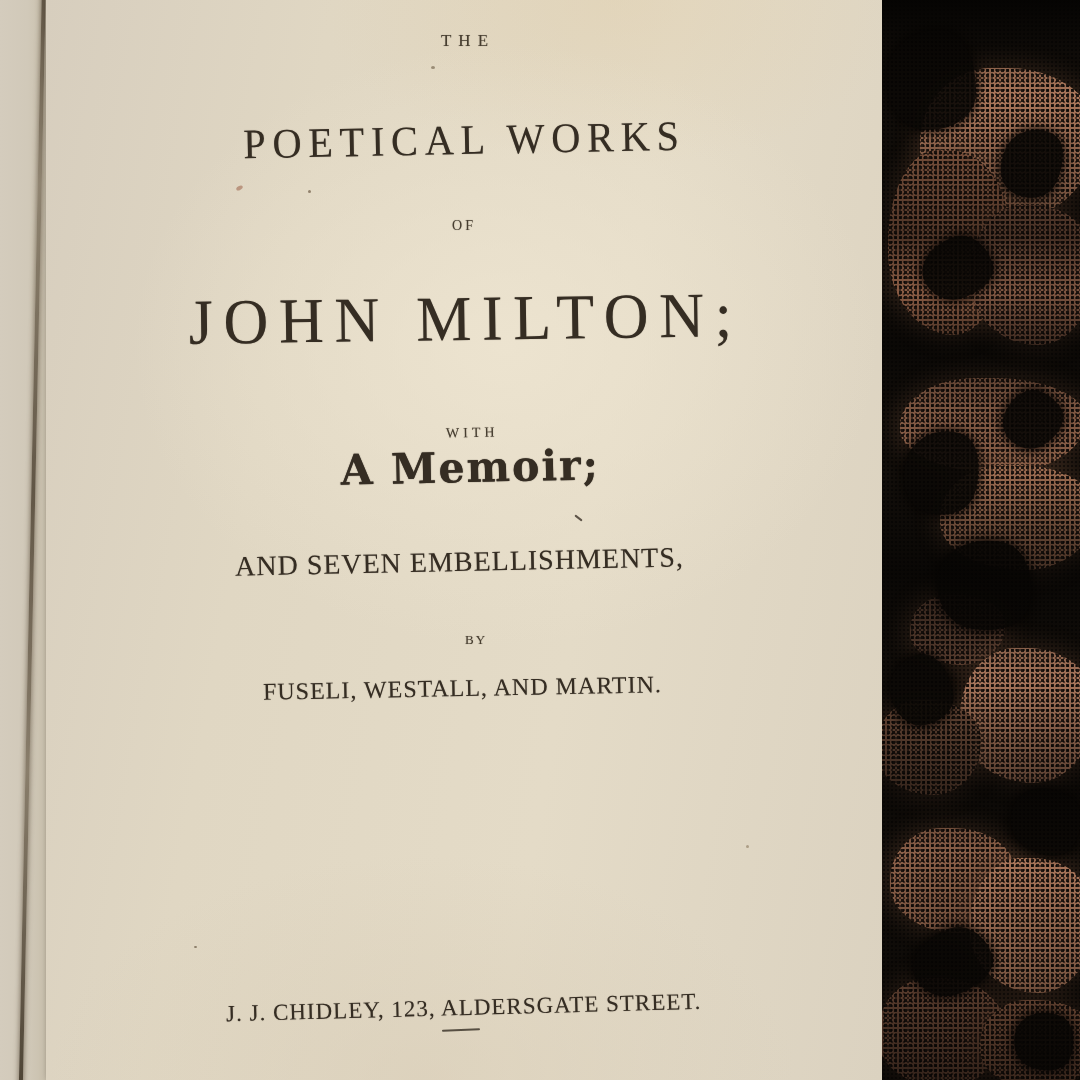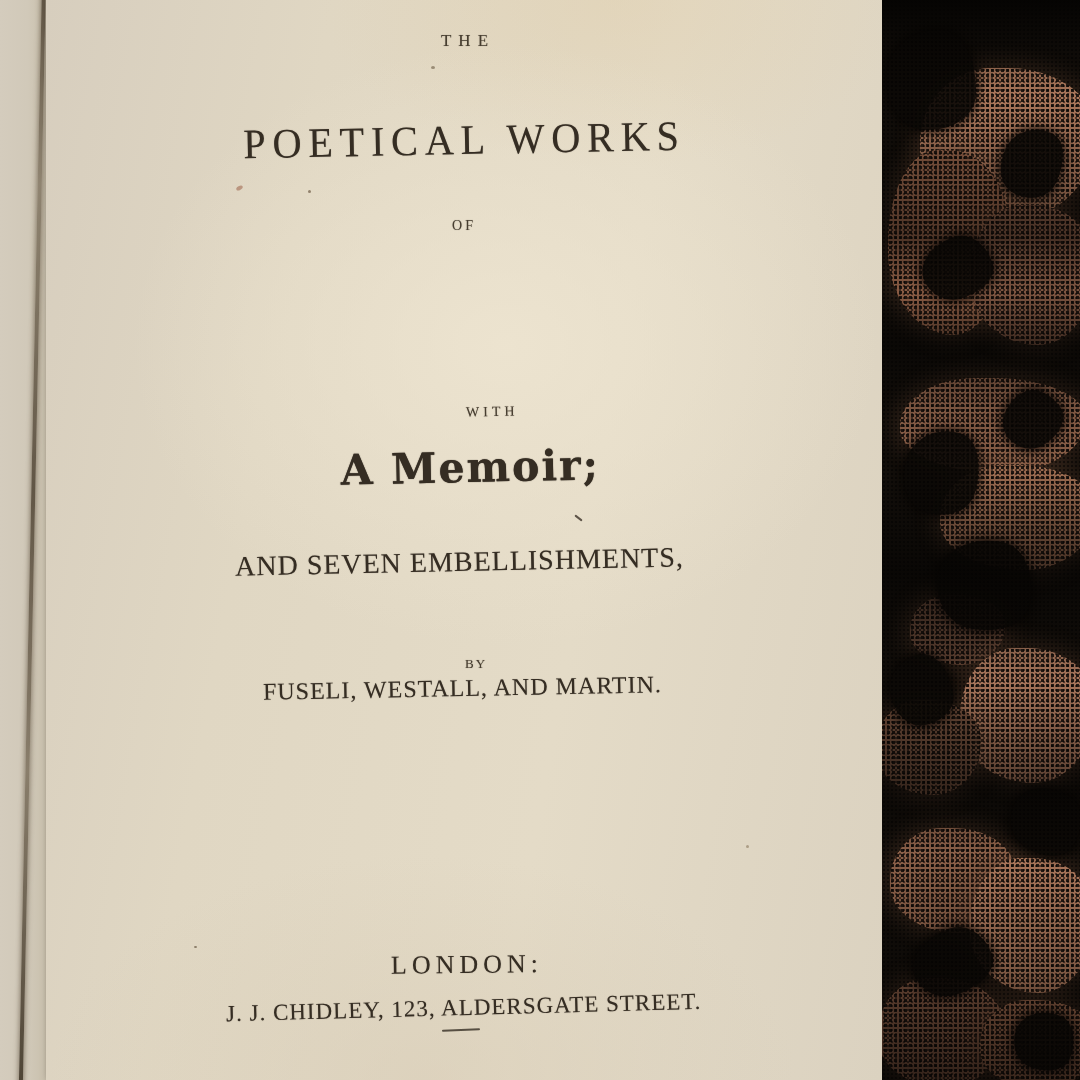--- a/index.html
+++ b/index.html
@@ -35,29 +35,29 @@
   .line{position:absolute;left:0;width:100%;text-align:center;line-height:1;color:#352d23;}
   .line span{display:inline-block;position:relative;text-shadow:0 0 1px rgba(53,45,35,.45);}
   .t-the     {top:32px;  font-size:17px;}
   .t-the span{letter-spacing:7px;left:4px;color:#473e30;}
   .t-title   {top:119px; font-size:42px;}
   .t-title span{letter-spacing:7px;left:0;transform:rotate(-1.1deg) scaleX(.96);}
   .t-of      {top:219px; font-size:14px;font-family:Liberation Serif, serif;}
   .t-of span {letter-spacing:3px;color:#473e30;}
   .t-author  {top:287px; font-size:64px;}
   .t-author span{letter-spacing:11px;left:2px;transform:rotate(-.8deg) scaleX(.97);}
-  .t-with    {top:405px; font-size:14px;margin-left:20px;}
+  .t-with    {top:426px; font-size:14px;}
   .t-with span{letter-spacing:4px;left:8px;color:#473e30;transform:rotate(-1deg);}
   .t-memoir  {top:447px; font-size:42px;font-weight:bold;font-family:"DejaVu Serif",serif;}
   .t-memoir span{letter-spacing:2px;left:6px;transform:rotate(-1.2deg) scaleX(.98);
       text-shadow:0 0 1px rgba(35,28,20,.9);}
   .t-embell  {top:548px; font-size:28px;}
   .t-embell span{letter-spacing:1px;left:-5px;transform:rotate(-1.2deg);}
   .t-by      {top:633px; font-size:13px;}
-  .t-by span {letter-spacing:2px;left:12px;color:#473e30;margin-top:24px;}
+  .t-by span {letter-spacing:2px;left:12px;color:#473e30;}
   .t-artists {top:676px; font-size:24px;}
   .t-artists span{letter-spacing:1px;left:-2px;transform:rotate(-1.1deg);}
   .t-city    {top:952px; font-size:26px;}
   .t-city span{letter-spacing:5px;left:3px;transform:rotate(-.6deg);}
   .t-pub     {top:996px; font-size:23px;}
   .t-pub span{letter-spacing:1px;left:0;transform:rotate(-1.5deg);}
   .t-year    {top:1040px;font-size:24px;}
   .t-year span{letter-spacing:2px;left:-1px;transform:rotate(-1deg);}
   .imprint-rule{
     position:absolute;top:1029px;left:50%;margin-left:-22px;width:38px;height:2px;
@@ -120,20 +120,23 @@
     </div>
 
     <div class="line t-title">
       <span>POETICAL WORKS</span>
     </div>
 
     <div class="line t-of">
       <span>OF</span>
     </div>
 
+    <div class="line t-author">
+      <span>JOHN MILTON;</span>
+    </div>
 
     <div class="line t-with">
       <span>WITH</span>
     </div>
 
     <div class="line t-memoir">
       <span>A Memoir;</span>
     </div>
 
     <div class="pen-mark"></div>
@@ -143,23 +146,20 @@
     </div>
 
     <div class="line t-by">
       <span>BY</span>
     </div>
 
     <div class="line t-artists">
       <span>FUSELI, WESTALL, AND MARTIN.</span>
     </div>
 
-    <div class="line t-city">
-      <span>LONDON:</span>
-    </div>
 
     <div class="line t-pub">
       <span>J. J. CHIDLEY, 123, ALDERSGATE STREET.</span>
     </div>
 
     <div class="imprint-rule"></div>
 
 
     <div class="foxing fox-1"></div>
     <div class="foxing fox-2"></div>

